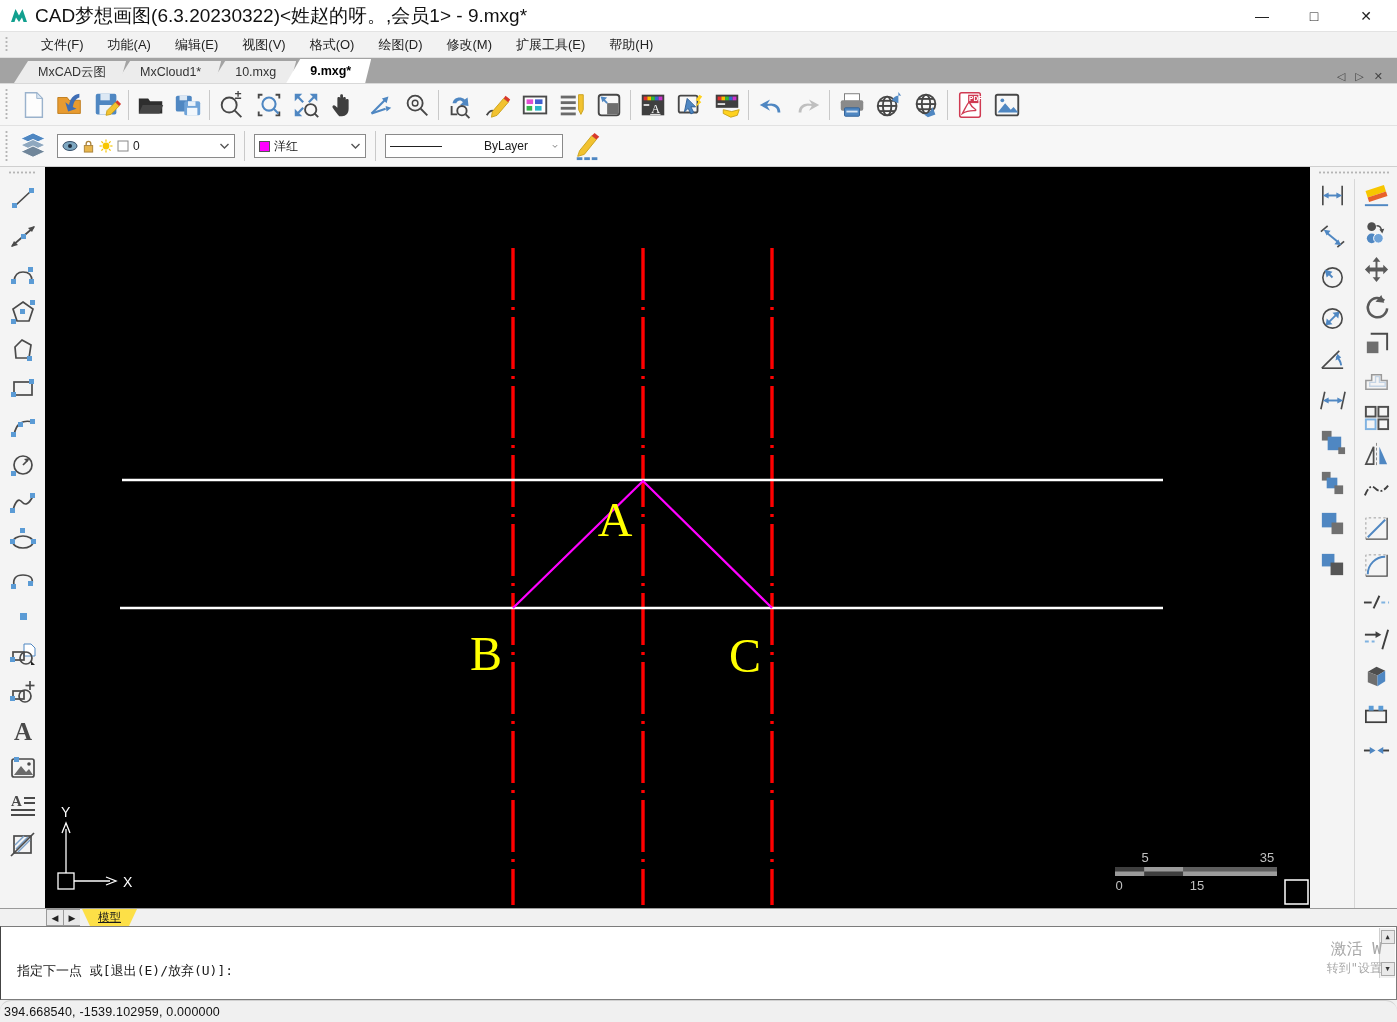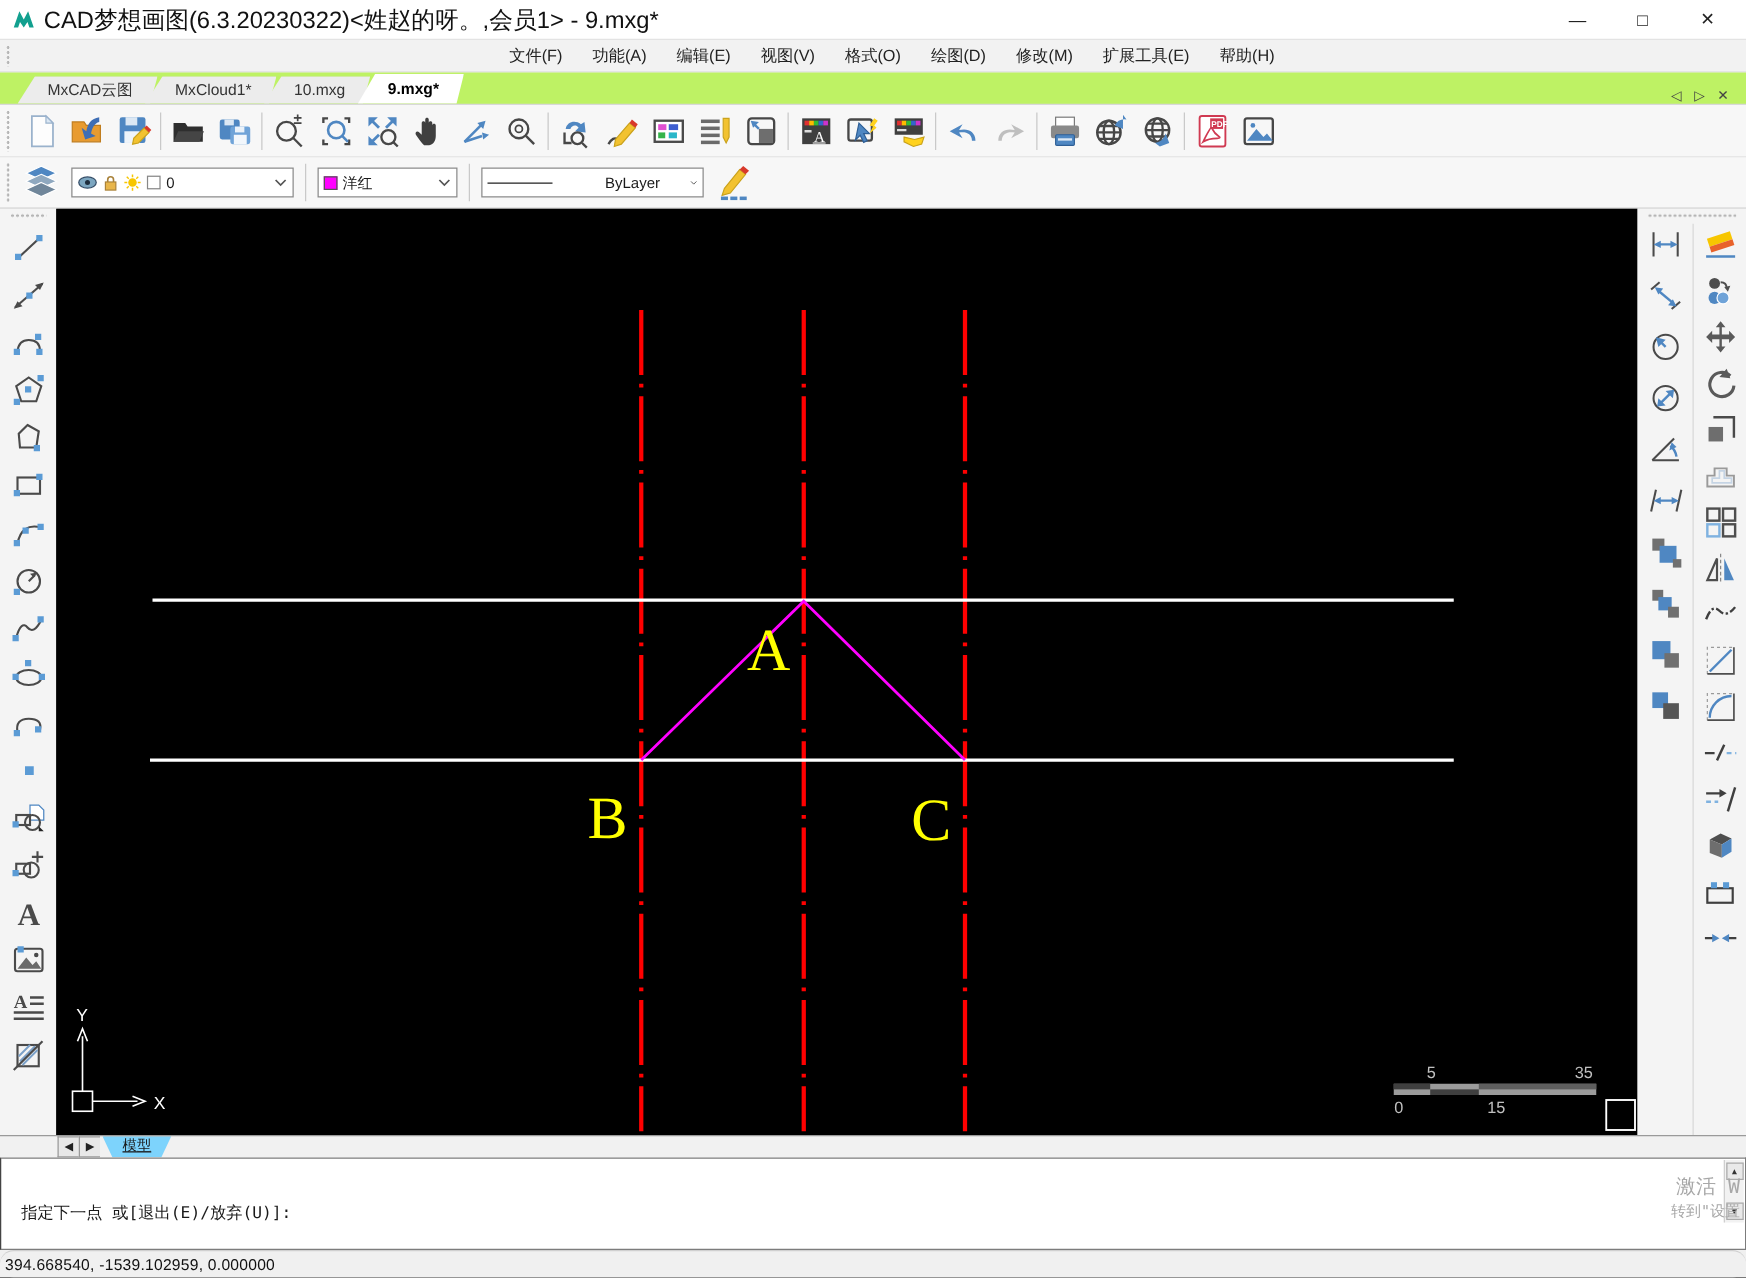--- a/index.html
+++ b/index.html
@@ -7,27 +7,27 @@
   body { font-family:"Liberation Sans","DejaVu Sans",sans-serif; font-size:13px; color:#1a1a1a; background:#f0f0f0; display:flex; flex-direction:column; }
 
   
   .titlebar { height:32px; background:#ffffff; display:flex; align-items:center; padding:0 10px; border-bottom:1px solid #e3e3e3; }
   .titlebar .app-logo { width:18px; height:18px; margin-right:7px; }
   .titlebar .title { font-size:19px; color:#111; }
   .win-controls { margin-left:auto; display:flex; align-items:center; gap:34px; padding-right:12px; font-size:14px; color:#222; }
   .win-controls span { width:18px; text-align:center; }
 
   
-  .menubar { height:26px; background:#f2f2f2; display:flex; align-items:center; padding-left:30px; gap:2px; border-bottom:1px solid #e0e0e0; position:relative;justify-content:center; }
+  .menubar { height:26px; background:#f2f2f2; display:flex; align-items:center; padding-left:30px; gap:2px; border-bottom:1px solid #e0e0e0; position:relative; }
   .menubar:before, .toolbar1:before, .toolbar2:before { content:""; position:absolute; left:5px; top:4px; bottom:4px; width:3px;
     background-image:radial-gradient(circle, #b5b5b5 1px, transparent 1.2px); background-size:3px 4px; }
   .menu-item { padding:3px 11px; font-size:13px; color:#222; }
 
   
-  .tabbar { height:26px; background:#bef264; display:flex; align-items:flex-end; padding-left:14px; position:relative; border-bottom:1px solid #d8d8d8; }
+  .tabbar { height:26px; background:#a3a3a3; display:flex; align-items:flex-end; padding-left:14px; position:relative; border-bottom:1px solid #d8d8d8; }
   .tab { height:22px; display:flex; align-items:center; padding:0 20px 0 24px; margin-right:-10px; background:#ececec; font-size:12.5px; color:#333;
     clip-path:polygon(14px 0, 100% 0, calc(100% - 6px) 100%, 0 100%); filter:drop-shadow(0 0 1px #b9b9b9); }
   .tab.active { background:#ffffff; font-weight:bold; color:#000; z-index:3; height:24px; }
   .tab-controls { margin-left:auto; display:flex; align-items:center; gap:10px; padding-right:14px; font-size:11px; color:#444; }
 
   
   .toolbar1 { height:42px; background:#f7f7f7; display:flex; align-items:center; padding-left:14px; position:relative; border-bottom:1px solid #e2e2e2; }
   .tb { width:37px; height:37px; display:flex; align-items:center; justify-content:center; border-radius:3px; flex:none; }
   .tb svg { width:30px; height:30px; }
   .tsep { width:1px; height:30px; background:#c9c9c9; margin:0 3px; flex:none; }
@@ -58,37 +58,37 @@
   .rt { width:38px; height:32px; display:flex; align-items:center; justify-content:center; border-radius:3px; flex:none; }
   .rt svg { width:29px; height:29px; }
 
   .canvas-wrap { flex:1; background:#000; position:relative; overflow:hidden; }
   .canvas-wrap svg { display:block; }
 
   
   .modelbar { height:18px; background:#f1f1f1; display:flex; align-items:stretch; padding-left:46px; font-size:11.5px; border-top:1px solid #9a9a9a; }
   .mb-btn { width:17px; display:flex; align-items:center; justify-content:center; border:1px solid #9a9a9a; border-right-width:0; background:#e8e8e8; font-size:9px; color:#222; }
   .mb-btn:last-of-type { border-right-width:1px; }
-  .model-tab { margin-left:2px; padding:0 16px; background:#7dd3fc; display:flex; 
+  .model-tab { margin-left:2px; padding:0 16px; background:#fde047; display:flex; align-items:center;
     clip-path:polygon(0 0, 100% 0, calc(100% - 8px) 100%, 8px 100%); filter:drop-shadow(0 0 1px #000); }
   .model-tab span { text-decoration:underline; }
 
   
   .command { height:74px; background:#fff; border:1px solid #7c7c7c; border-left-color:#444; display:flex; flex-direction:column; position:relative;
     font-family:"DejaVu Sans Mono","Liberation Mono",monospace; font-size:13px; }
   .cmd-history { flex:1; padding:1px 20px 0 16px; line-height:17px; white-space:pre; overflow:hidden; }
   .cmd-input { height:21px; border-top:1px solid #888; display:flex; align-items:center; padding-left:4px; position:relative; }
   .caret { display:inline-block; width:2px; height:14px; background:#000; margin-left:14px; }
   .vscroll { position:absolute; right:1px; top:1px; bottom:21px; width:16px; background:#f2f2f2; border-left:1px solid #cfcfcf;
     display:flex; flex-direction:column; align-items:center; justify-content:space-between; font-size:7px; color:#333; padding:2px 0; }
   .vscroll .box { border:1px solid #aaa; background:#e9e9e9; width:14px; height:14px; display:flex; align-items:center; justify-content:center; }
   .hscroll { position:absolute; right:1px; bottom:0; width:88px; height:19px; background:#f2f2f2; border-left:1px solid #cfcfcf;
     display:flex; align-items:center; justify-content:space-between; font-size:9px; color:#333; padding:0 3px; }
   .hscroll .thumb { width:26px; height:13px; background:#d2d2d2; border:1px solid #b5b5b5; }
-  .watermark { position:absolute; right:4px; top:12px; text-align:right; color:#a8a8a8; pointer-events:none; line-height:19px; }
+  .watermark { position:absolute; right:14px; top:12px; text-align:right; color:#a8a8a8; pointer-events:none; line-height:19px; }
   .watermark .w1 { font-size:16px; }
   .watermark .w2 { font-size:12px; display:block; }
 
   
   .statusbar { height:22px; background:#f0f0f0; border-top:1px solid #d0d0d0; display:flex; align-items:center; padding:0 8px 0 4px; font-size:12.5px; gap:9px;border-radius:11px; }
   .coords { color:#111; letter-spacing:0.2px; }
   .sb-right { margin-left:auto; display:flex; align-items:center; gap:9px; }
   .toggle { color:#222; padding:1px 2px; }
   .toggle.boxed { border:1px solid #2e75b6; padding:0 4px; background:#f4f8fc; }
   .sb-link { color:#2e75b6; }

